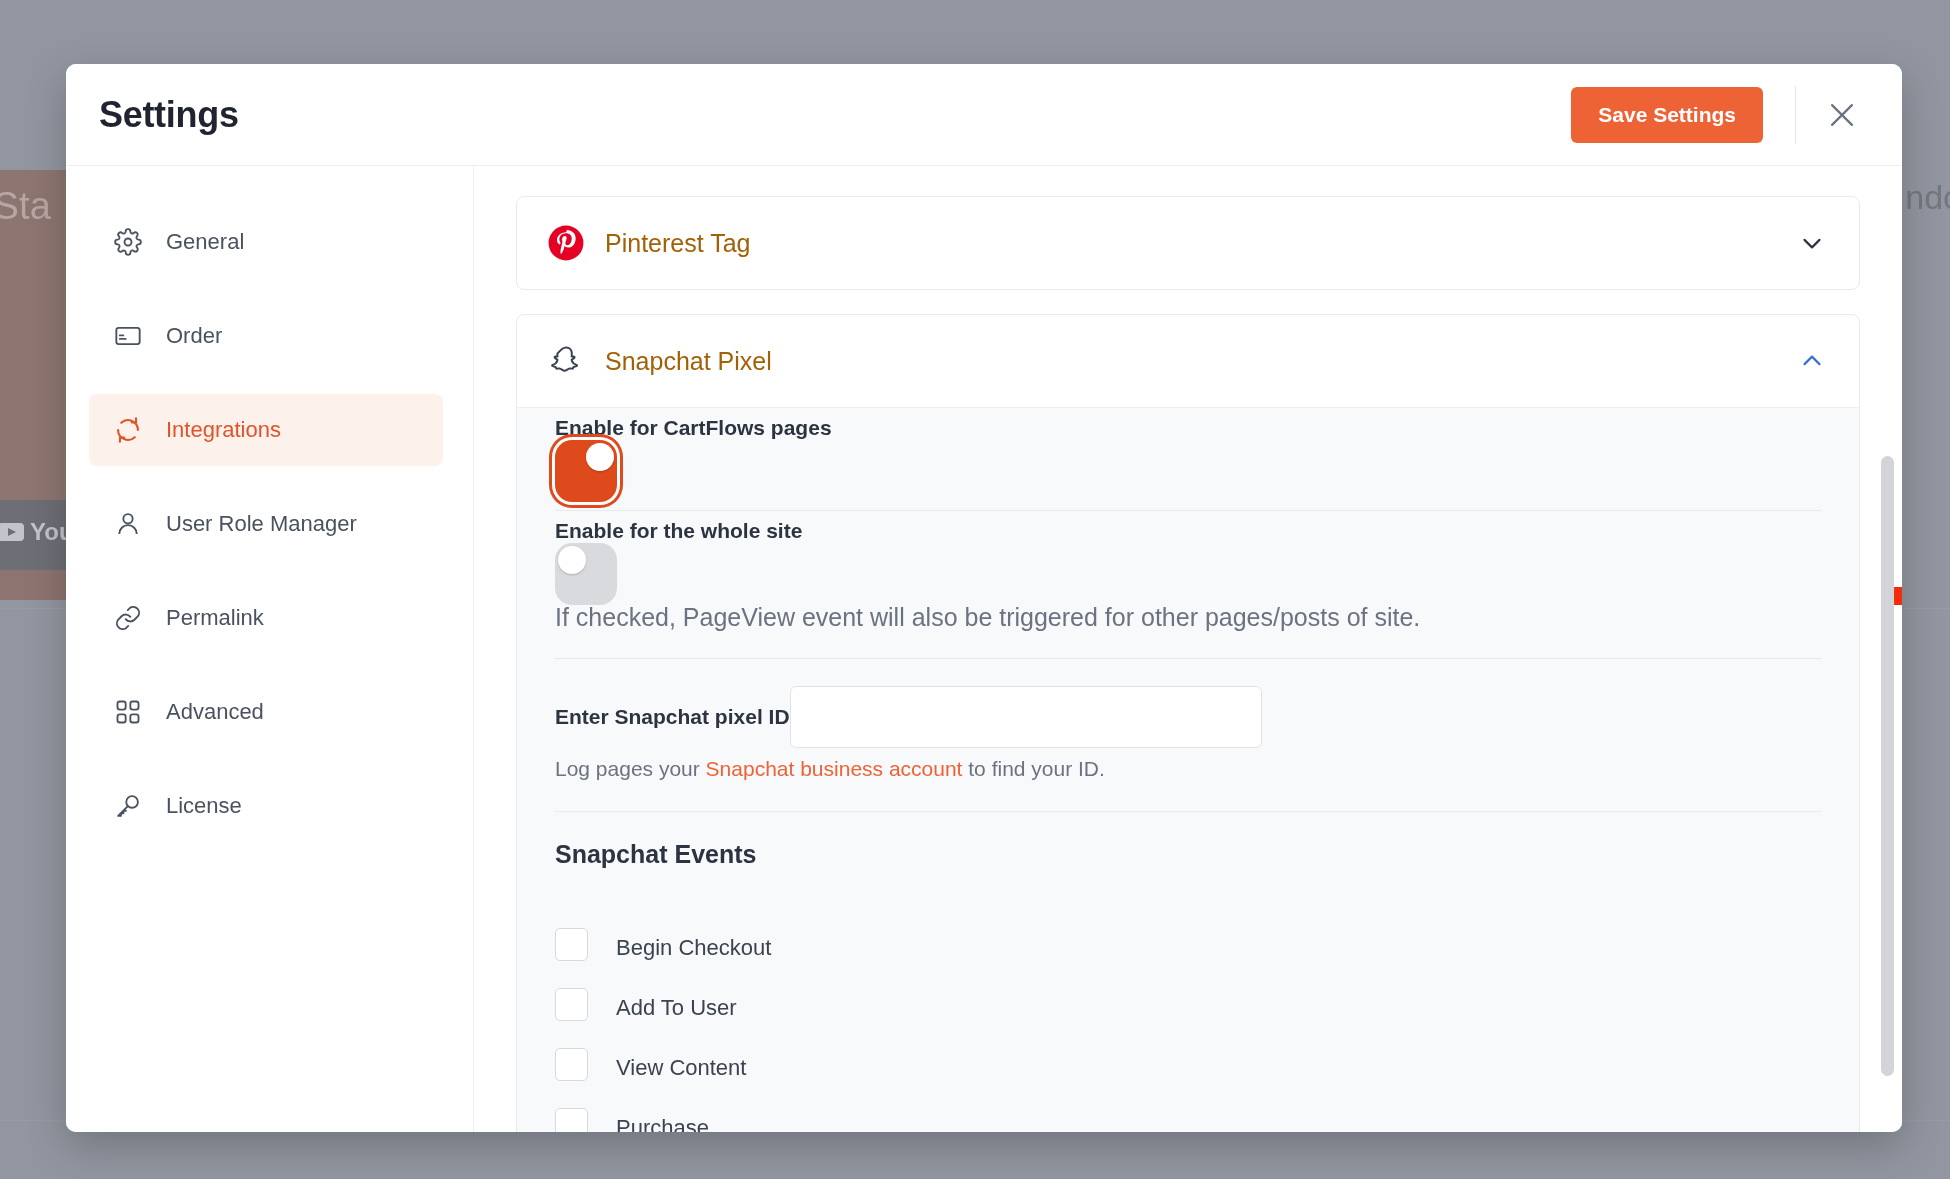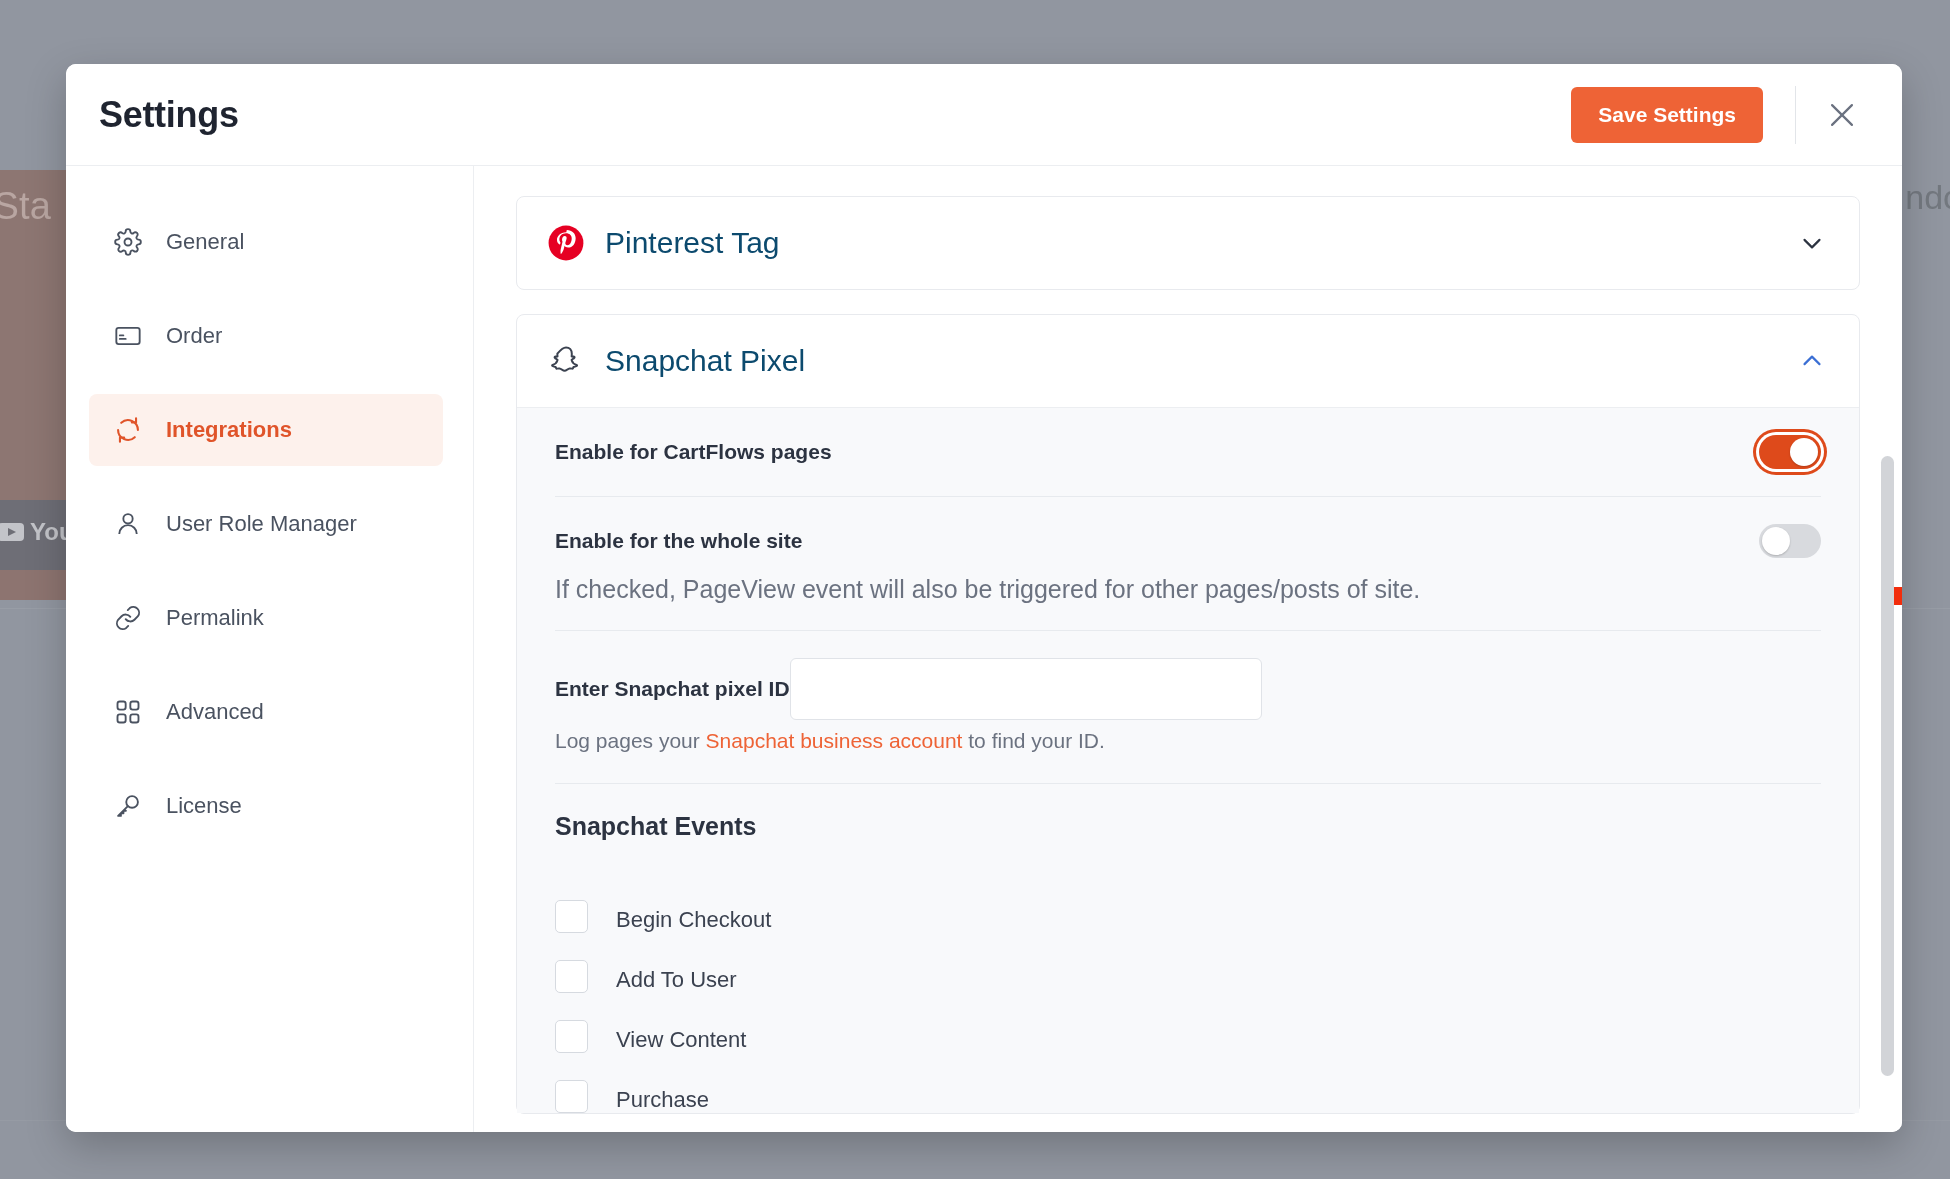--- a/index.html
+++ b/index.html
@@ -138,21 +138,21 @@
     cursor: pointer;
     margin-bottom: 22px;
   }
   .nav-item .nav-icon {
     width: 30px; height: 30px; flex: 0 0 30px;
     display: flex; align-items: center; justify-content: center;
   }
   .nav-item.active {
     background: #fdf1ec;
     color: #e0542a;
-    font-weight: bold;
+    font-weight: normal;
   }
 
   
   #content {
     flex: 1;
     background: #fff;
     padding: 30px 42px 0 42px;
     overflow: hidden;
     position: relative;
   }
@@ -167,29 +167,30 @@
     height: 92px;
     display: flex; align-items: center;
     padding: 0 32px 0 30px;
     cursor: pointer;
   }
   .panel-head .brand-icon {
     width: 38px; height: 38px; flex: 0 0 38px;
     display: flex; align-items: center; justify-content: center;
     margin-right: 20px;
   }
-  .panel-title { font-size: 30px; color: #0c4a6e; }
+  .panel-title { font-size: 25px; color: #a16207; }
   .panel-chevron { margin-left: auto; display: flex; align-items: center; }
 
   .panel-body { background: #f8f9fb; border-top: 1px solid #eceef1; padding: 0 38px; }
 
   .row {
-    display: flex; align-items: center;
+    display: flex; 
     min-height: 88px;
     padding: 8px 0;
+    flex-direction: column;
   }
   .row-label { font-size: 21px; font-weight: bold; color: #2c3341; }
   .row-spacer { margin-left: auto; }
   .row-hint { font-size: 25px; color: #6b7280; padding-bottom: 26px; margin-top: -10px; }
   .divider { height: 1px; background: #e7eaee; }
 
   
   .toggle {
     width: 62px; height: 34px;
     border-radius: 17px;

